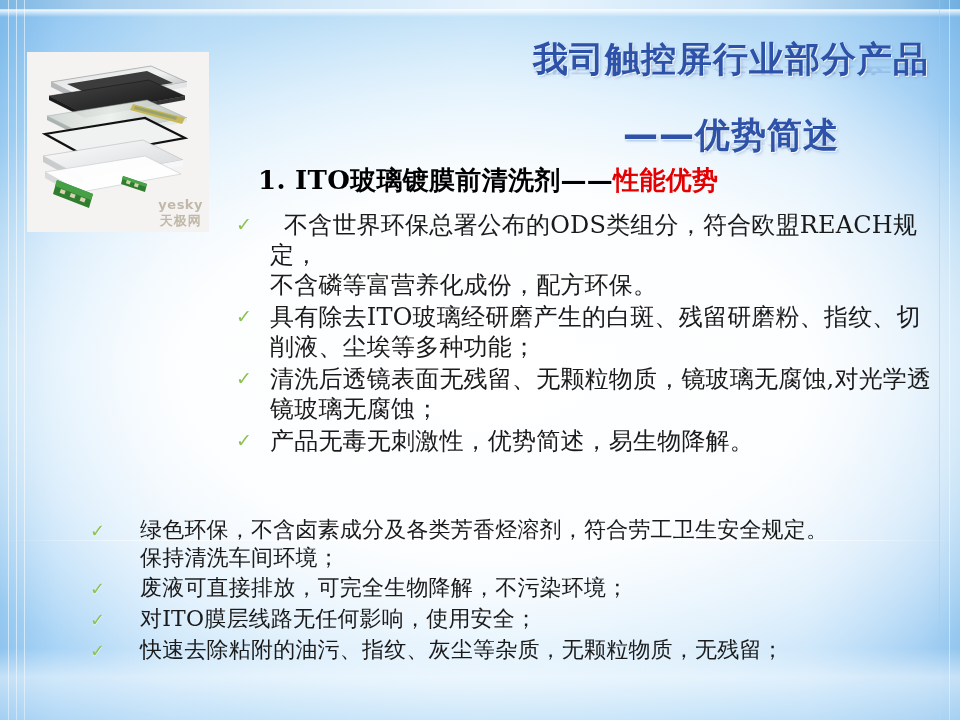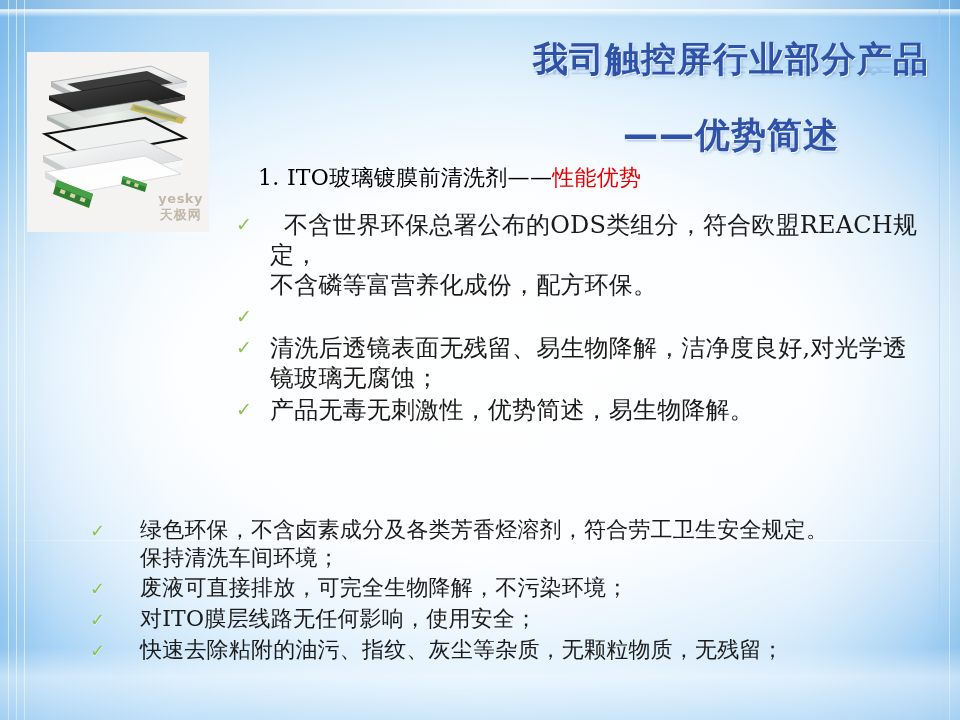--- a/index.html
+++ b/index.html
@@ -78,32 +78,32 @@
   .subtitle-wrap { margin-top:2px; }
 
   
   .photo {
     position:absolute; left:27px; top:52px; width:182px; height:180px;
     background: linear-gradient(to bottom right, #f6f6f4 0%, #eceae6 45%, #e2e0dc 100%);
     overflow:hidden;
   }
   .photo svg { display:block; width:100%; height:100%; }
   .photo-mark {
-    position:absolute; right:6px; bottom:8px;
+    position:absolute; right:6px; bottom:2px;
     font-family:"DejaVu Sans", "Liberation Sans", sans-serif;
     font-size:13px; font-weight:bold; color:#b8ae9c; opacity:0.85;
     letter-spacing:0.5px;
   }
   .photo-mark small { display:block; font-size:13px; letter-spacing:1px; text-align:center; }
 
   
   .heading {
     position:absolute;
     font-family:"DejaVu Serif", "Liberation Serif", serif;
-    font-weight:normal; font-size:22px; color:#000000;
+    font-weight:bold; font-size:26px; color:#000000;
     white-space:nowrap; letter-spacing:0.3px;
   }
   .heading .accent { color:#e40000; }
   #heading1 { left:258px; top:163px; }
   #heading2 { left:78px; top:467px; }
 
   
   .bullets { position:absolute; }
   #bullets1 { left:236px; top:210px; width:700px; }
   #bullets2 { left:90px; top:516px; width:790px; }
@@ -220,24 +220,26 @@
   </div>
 
   <div class="bullets" id="bullets1">
     <div class="bullet">
       <span class="chk">✓</span>
       <span class="btext">不含世界环保总署公布的ODS类组分，符合欧盟REACH规定，
 不含磷等富营养化成份，配方环保。</span>
     </div>
     <div class="bullet">
       <span class="chk">✓</span>
-    </div>
-    <div class="bullet">
-      <span class="chk">✓</span>
-      <span class="btext">清洗后透镜表面无残留、易生物降解，洁净度良好,对光学透
+      <span class="btext">具有除去ITO玻璃经研磨产生的白斑、残留研磨粉、指纹、切
+削液、尘埃等多种功能；</span>
+    </div>
+    <div class="bullet">
+      <span class="chk">✓</span>
+      <span class="btext">清洗后透镜表面无残留、无颗粒物质，镜玻璃无腐蚀,对光学透
 镜玻璃无腐蚀；</span>
     </div>
     <div class="bullet">
       <span class="chk">✓</span>
       <span class="btext">产品无毒无刺激性，优势简述，易生物降解。</span>
     </div>
   </div>
 
 
   <div class="bullets" id="bullets2">

